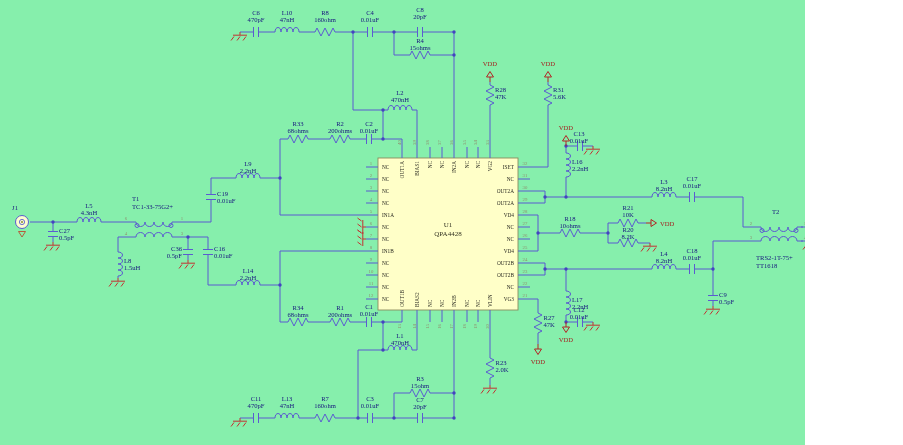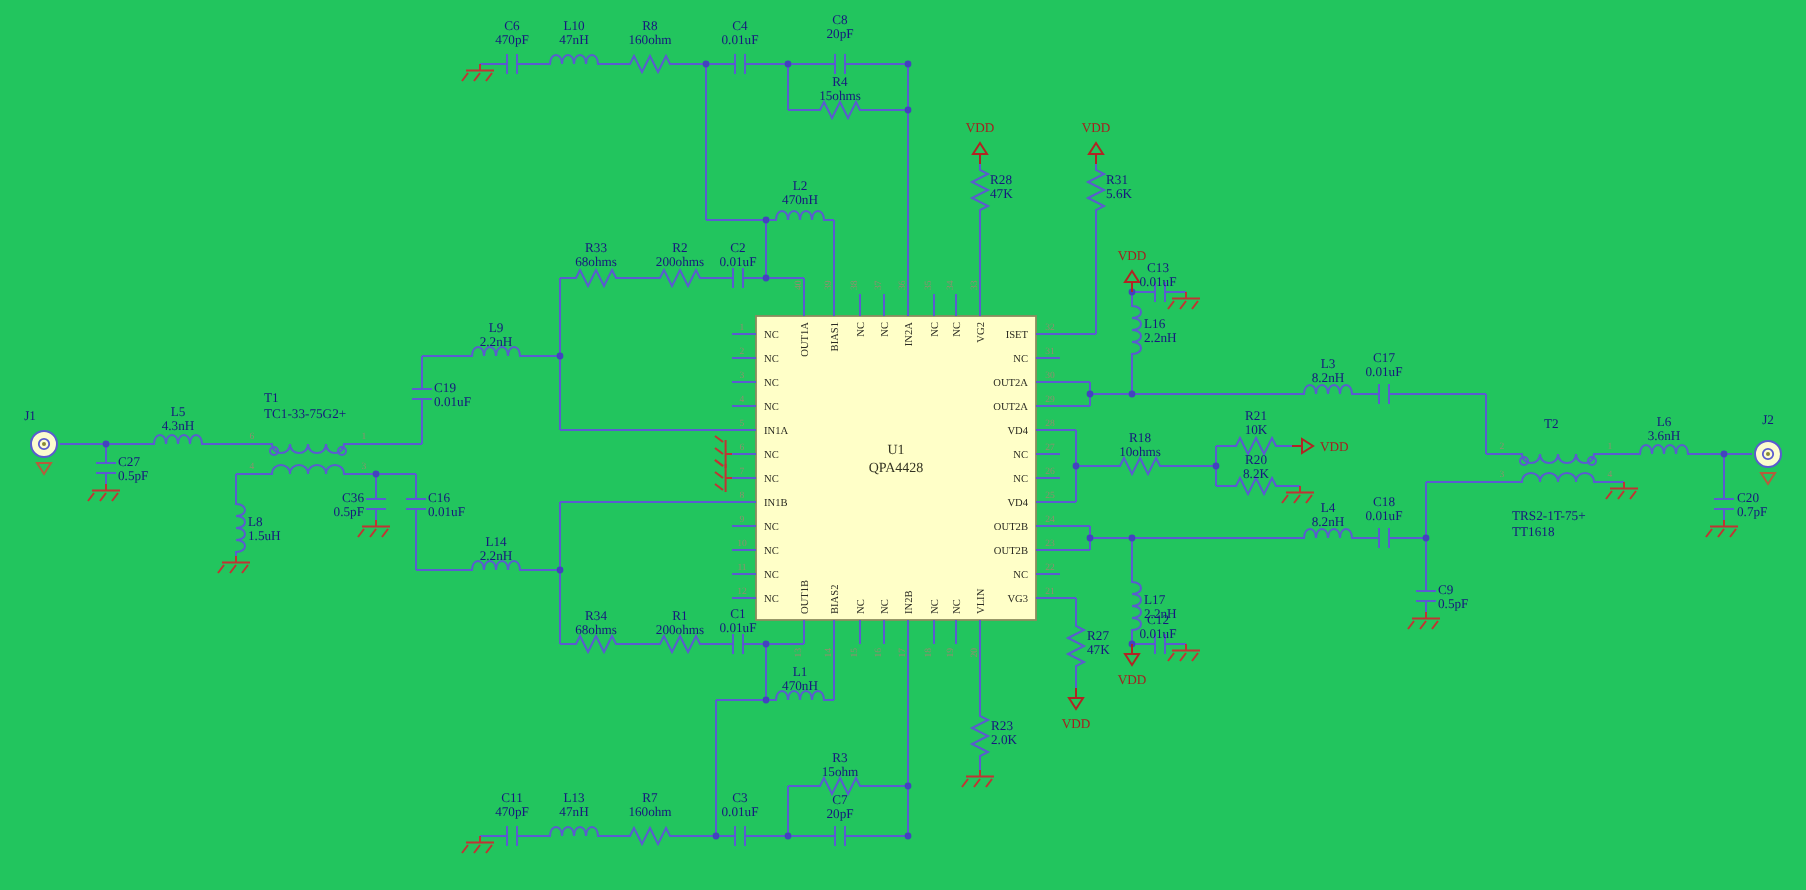--- a/index.html
+++ b/index.html
@@ -1,16 +1,16 @@
 <!DOCTYPE html>
 <html><head>
 <meta charset="utf-8">
 <style>
   html,body{margin:0;padding:0;background:#ffffff}
-  .stage{width:903px;height:445px;position:relative;background:#22c55e;overflow:hidden}
+  .stage{width:805px;height:445px;position:relative;background:#86efac;overflow:hidden}
   svg{display:block}
   .wire{stroke:#5b5bd0;stroke-width:1;fill:none}
   .sym{stroke:#5b5bd0;stroke-width:1;fill:none}
   .dot{fill:#4343bf;stroke:none}
   .lbl{font-family:"Liberation Serif",serif;font-size:6.6px;fill:#17177e}
   .pname{font-family:"Liberation Serif",serif;font-size:5.3px;fill:#2b2b22}
   .pnum{font-family:"Liberation Serif",serif;font-size:4.8px;fill:#8f8f6e}
   .icbody{fill:#ffffc8;stroke:#8c8c5e;stroke-width:0.9}
   .icref{font-family:"Liberation Serif",serif;font-size:7px;fill:#333322}
   .pwr{stroke:#b22424;stroke-width:1;fill:none}

